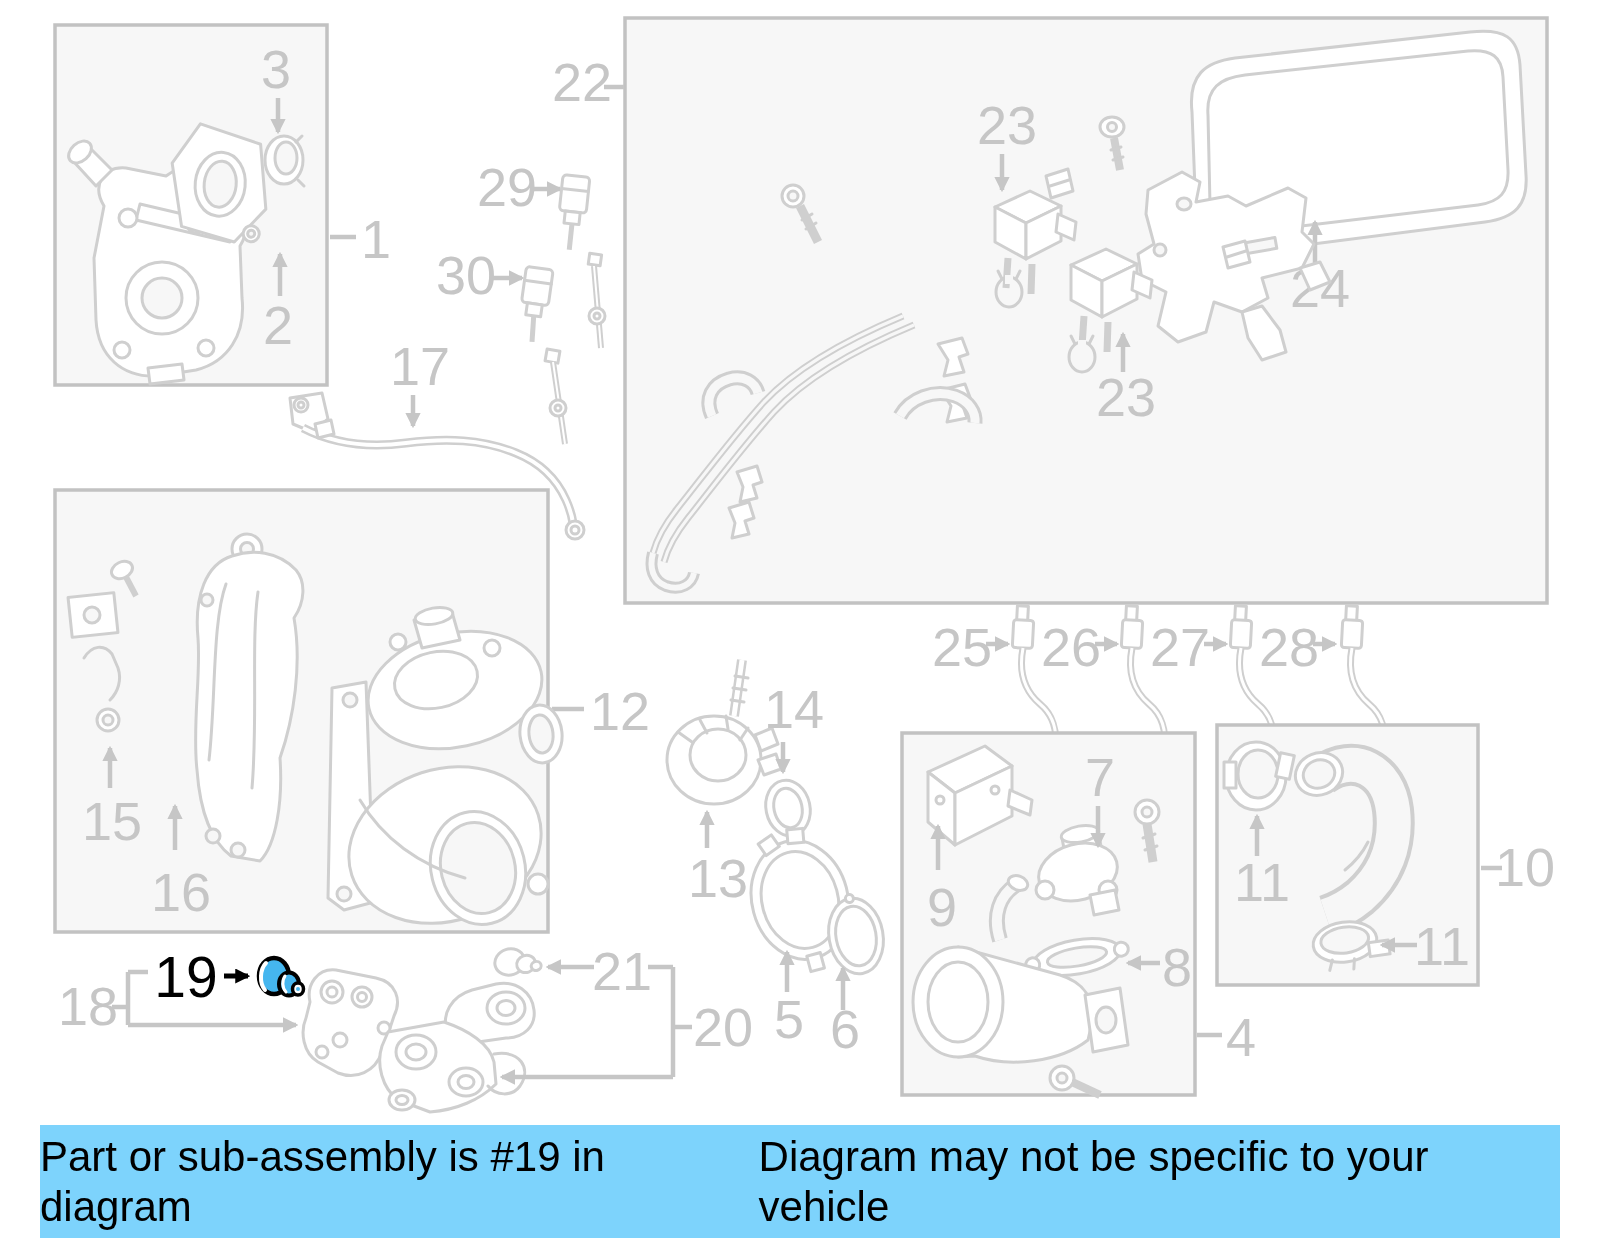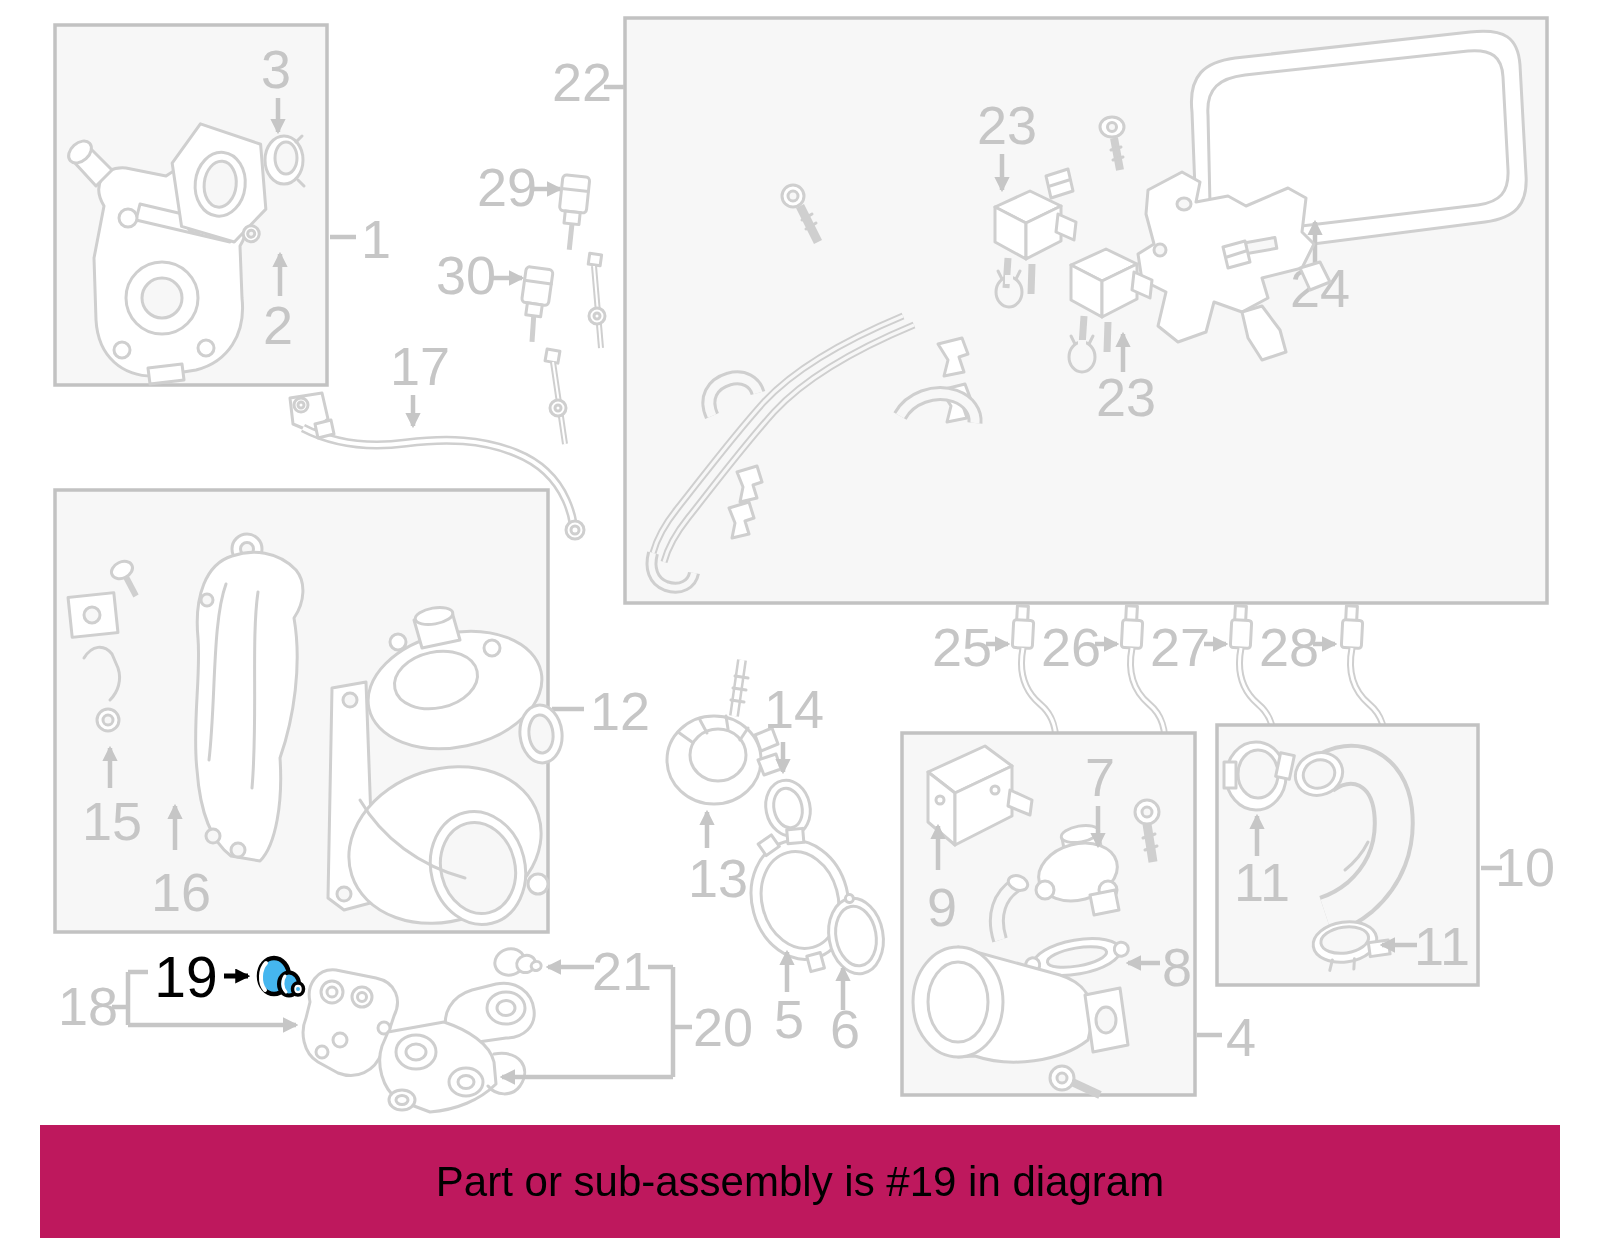--- a/index.html
+++ b/index.html
@@ -12,21 +12,21 @@
   .swb{stroke:#cfcfcf;stroke-width:3;fill:#f7f7f7;stroke-linejoin:round;}
   .swh{stroke:#cfcfcf;stroke-width:3;fill:#ffffff;stroke-linejoin:round;}
   .lbl {font:54px "Liberation Sans",sans-serif;fill:#c6c6c6;text-anchor:middle;}
   .lblk{font:57px "Liberation Sans",sans-serif;fill:#000;text-anchor:middle;}
   .ar  {stroke:#c6c6c6;stroke-width:4.5;fill:none;marker-end:url(#ah);}
   .ark {stroke:#000;stroke-width:5;fill:none;marker-end:url(#ahk);}
   .dash{stroke:#c6c6c6;stroke-width:4.5;fill:none;}
   .po {stroke:#cfcfcf;fill:none;}
   .pi {stroke:#ffffff;fill:none;}
   .pib{stroke:#f7f7f7;fill:none;}
-  .banner{position:absolute;left:40px;top:1125px;width:1520px;height:113px;background:#be185d;
+  .banner{position:absolute;left:40px;top:1125px;width:1520px;height:113px;background:#7dd3fc;
           display:flex;justify-content:center;align-items:center;
           box-sizing:border-box;
           color:#000;font:42px "Liberation Sans",sans-serif;line-height:1.18;}
 </style>
 </head>
 <body>
 
 <div class="stage">
 <svg width="1600" height="1249" viewBox="0 0 1600 1249">
   <defs>
@@ -503,14 +503,15 @@
       <ellipse cx="289" cy="984" rx="10" ry="11.5" fill="#45b6ef" stroke="#000" stroke-width="4"></ellipse>
       <path d="M285,976 C282,980 282,988 286,992" fill="none" stroke="#fff" stroke-width="3" stroke-linecap="round"></path>
       <ellipse cx="298" cy="989" rx="5.5" ry="6" fill="#fff" stroke="#000" stroke-width="3.5"></ellipse>
       <circle cx="298" cy="989" r="2" fill="#45b6ef"></circle>
     </g>
   </g>
 </svg>
 
 <div class="banner">
   <div>Part or sub-assembly is #19 in diagram</div>
+  <div>Diagram may not be specific to your vehicle</div>
 </div>
 </div>
 
 </body></html>

